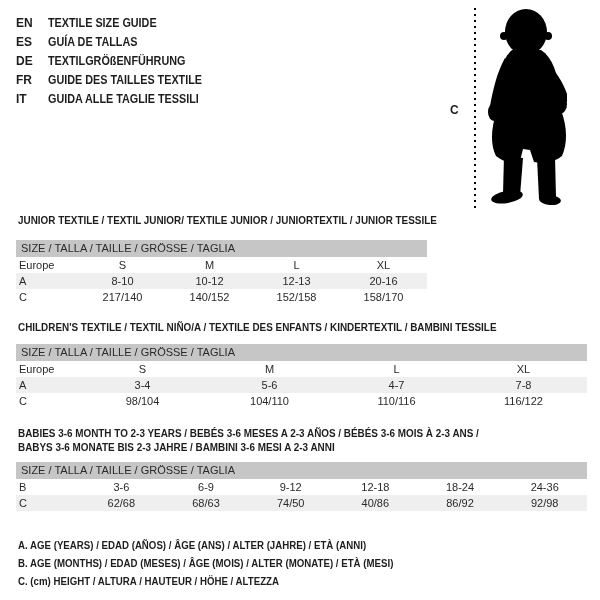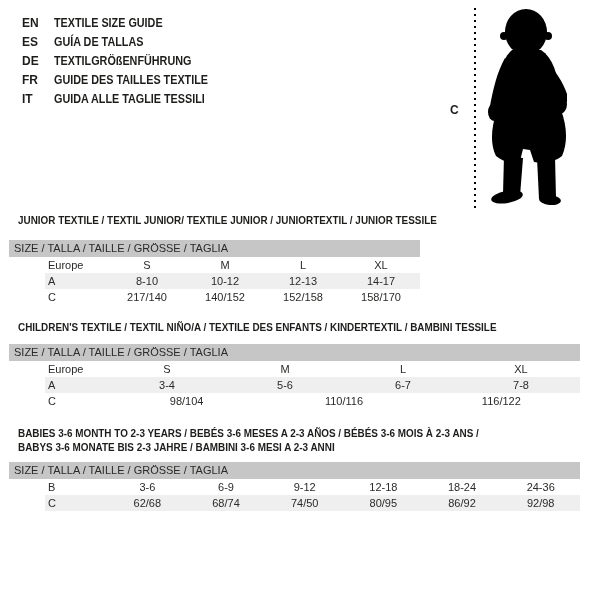--- a/index.html
+++ b/index.html
@@ -2,41 +2,41 @@
 <html style="--bg: #ffffff; --txt: #1d1d1b; --hdr: #c6c6c6; --alt: #efefef; --sil: #000000;"><head>
 <meta charset="utf-8">
 <style>
   html,body{margin:0;padding:0;background:#fff;}
   .page{
     position:relative;width:600px;height:600px;background:var(--bg,#fff);
     font-family:"Liberation Sans","DejaVu Sans",sans-serif;color:var(--txt,#1d1d1b);
     overflow:hidden;
   }
   
-  .lang-list{position:absolute;left:22px;top:13px;}
+  .lang-list{position:absolute;left:16px;top:13px;}
   .lang-row{display:flex;height:19px;align-items:center;}
   .lang-code{width:32px;font-weight:bold;font-size:12px;}
   .lang-label{font-weight:bold;font-size:12px;transform:scaleX(.9);transform-origin:0 50%;white-space:nowrap;}
   
   .c-label{position:absolute;left:450px;top:103px;font-size:12px;font-weight:bold;}
   .dotted{position:absolute;left:474px;top:8px;width:2px;height:200px;
     background-image:repeating-linear-gradient(to bottom,var(--sil,#000) 0 2px,transparent 2px 6px);}
   .silhouette{position:absolute;left:487px;top:6px;}
   
   .sec-title{position:absolute;left:18px;font-size:11px;font-weight:bold;white-space:nowrap;
     transform:scaleX(.9);transform-origin:0 0;}
   #title1{top:214px;} #title2{top:321px;} #title3a{top:427px;} #title3b{top:441px;}
   
-  .table{position:absolute;left:9px;font-size:11px;}
+  .table{position:absolute;left:16px;font-size:11px;}
   #table1{top:240px;width:411px;}
   #table2{top:344px;width:571px;}
   #table3{top:462px;width:571px;}
   .thead{height:17px;line-height:17px;background:var(--hdr,#c6c6c6);padding-left:5px;
     white-space:nowrap;color:#2a2a28;}
-  .trow{display:flex;height:16px;line-height:16px;color:#2a2a28;margin-left:36px;}
+  .trow{display:flex;height:16px;line-height:16px;color:#2a2a28;}
   .trow.shaded{background:var(--alt,#efefef);}
   .tlabel{width:60px;padding-left:3px;}
   .tcell{flex:1;text-align:center;}
   
   .footnotes{position:absolute;left:18px;top:536px;}
   .fn{height:18px;line-height:18px;font-weight:bold;font-size:11px;
     transform:scaleX(.88);transform-origin:0 50%;white-space:nowrap;}
 </style>
 </head>
 <body>
@@ -93,21 +93,21 @@
           <div class="tcell">S</div>
           <div class="tcell">M</div>
           <div class="tcell">L</div>
           <div class="tcell">XL</div>
         </div>
         <div class="trow shaded">
           <div class="tlabel">A</div>
           <div class="tcell">8-10</div>
           <div class="tcell">10-12</div>
           <div class="tcell">12-13</div>
-          <div class="tcell">14-17</div>
+          <div class="tcell">20-16</div>
         </div>
         <div class="trow">
           <div class="tlabel">C</div>
           <div class="tcell">217/140</div>
           <div class="tcell">140/152</div>
           <div class="tcell">152/158</div>
           <div class="tcell">158/170</div>
         </div>
       </div>
   </div>
@@ -120,26 +120,27 @@
           <div class="tlabel">Europe</div>
           <div class="tcell">S</div>
           <div class="tcell">M</div>
           <div class="tcell">L</div>
           <div class="tcell">XL</div>
         </div>
         <div class="trow shaded">
           <div class="tlabel">A</div>
           <div class="tcell">3-4</div>
           <div class="tcell">5-6</div>
-          <div class="tcell">6-7</div>
+          <div class="tcell">4-7</div>
           <div class="tcell">7-8</div>
         </div>
         <div class="trow">
           <div class="tlabel">C</div>
           <div class="tcell">98/104</div>
+          <div class="tcell">104/110</div>
           <div class="tcell">110/116</div>
           <div class="tcell">116/122</div>
         </div>
       </div>
   </div>
 
   <div class="sec-title" id="title3a">BABIES 3-6 MONTH TO 2-3 YEARS / BEBÉS 3-6 MESES A 2-3 AÑOS / BÉBÉS 3-6 MOIS À 2-3 ANS /</div>
   <div class="sec-title" id="title3b">BABYS 3-6 MONATE BIS 2-3 JAHRE / BAMBINI 3-6 MESI A 2-3 ANNI</div>
   <div class="table" id="table3">
     <div class="thead">SIZE / TALLA / TAILLE / GRÖSSE / TAGLIA</div>
@@ -149,23 +150,28 @@
           <div class="tcell">3-6</div>
           <div class="tcell">6-9</div>
           <div class="tcell">9-12</div>
           <div class="tcell">12-18</div>
           <div class="tcell">18-24</div>
           <div class="tcell">24-36</div>
         </div>
         <div class="trow shaded">
           <div class="tlabel">C</div>
           <div class="tcell">62/68</div>
-          <div class="tcell">68/74</div>
+          <div class="tcell">68/63</div>
           <div class="tcell">74/50</div>
-          <div class="tcell">80/95</div>
+          <div class="tcell">40/86</div>
           <div class="tcell">86/92</div>
           <div class="tcell">92/98</div>
         </div>
       </div>
   </div>
 
+  <div class="footnotes">
+    <div class="fn">A. AGE (YEARS) / EDAD (AÑOS) / ÂGE (ANS) / ALTER (JAHRE) / ETÀ (ANNI)</div>
+    <div class="fn">B. AGE (MONTHS) / EDAD (MESES) / ÂGE (MOIS) / ALTER (MONATE) / ETÀ (MESI)</div>
+    <div class="fn">C. (cm) HEIGHT / ALTURA / HAUTEUR / HÖHE / ALTEZZA</div>
+  </div>
 
 </div>
 
 </body></html>

